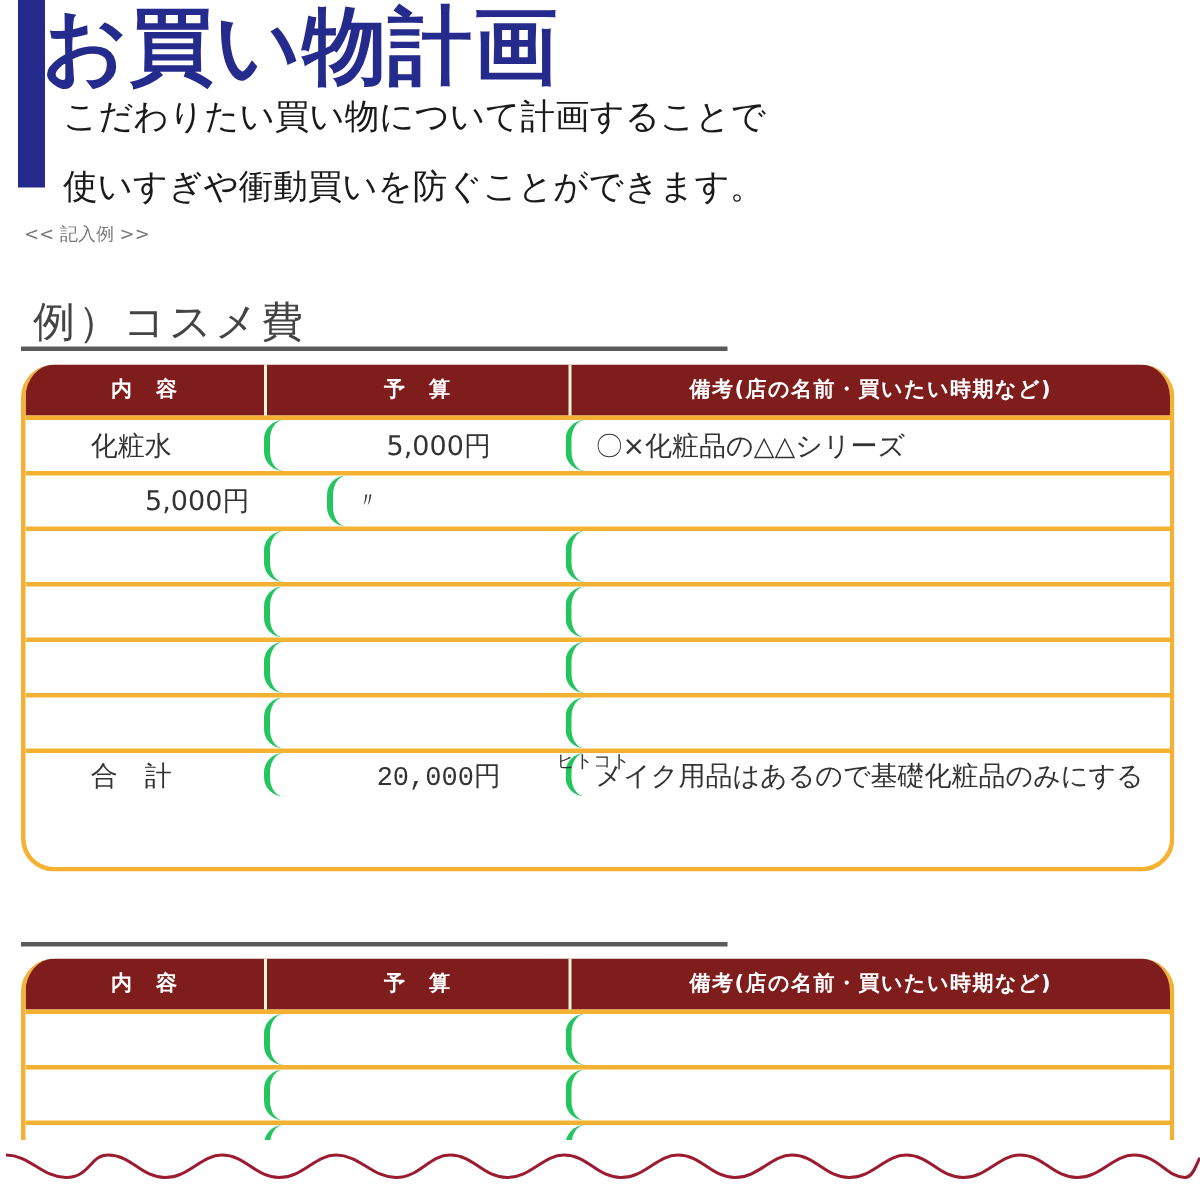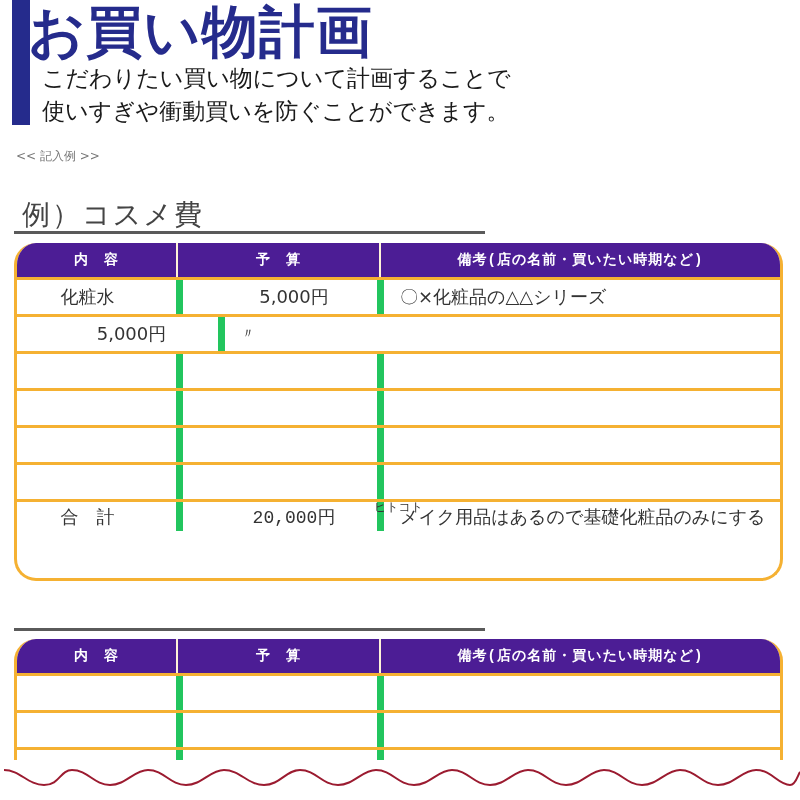--- a/index.html
+++ b/index.html
@@ -9,39 +9,39 @@
   }
   .accent-bar { position: absolute; left: 12px; top: 0; width: 18px; height: 125px; background: #252b8c; }
   .title {
     position: absolute; left: 28px; top: 2px; font-size: 56px; font-weight: bold; color: #252b8c;
     letter-spacing: 1px; line-height: 60px; white-space: nowrap;
   }
   .subtitle {
     position: absolute; left: 42px; font-size: 23px; color: #1a1a1a; line-height: 30px; white-space: nowrap;
   }
   .sub1 { top: 63px; }
-  .sub2 { top: 96px; }
+  .sub2 { top: 110px; }
   .example-label { position: absolute; left: 16px; top: 148px; font-size: 12px; color: #777; white-space: nowrap; }
   .category-title { position: absolute; left: 22px; top: 196px; font-size: 28px; color: #444; white-space: nowrap; letter-spacing: 2px; }
   .underline { position: absolute; left: 14px; width: 471px; height: 3px; background: #5a5a5a; }
   .ul1 { top: 231px; }
   .ul2 { top: 628px; }
 
   .tbl { position: absolute; left: 14px; width: 769px; border: 3px solid #f5b132; border-top: none; border-radius: 22px; box-sizing: border-box; overflow: hidden; background: #fff; }
   .tbl1 { top: 243px; height: 338px; }
   .tbl2 { top: 639px; height: 200px; border-radius: 22px 22px 0 0; }
-  .thead { display: flex; height: 34px; background: #4c1d95; }
+  .thead { display: flex; height: 34px; background: #7f1d1d; }
   .th { color: #fff; font-size: 14px; font-weight: bold; display: flex; align-items: center; justify-content: center; letter-spacing: 1px; white-space: nowrap; }
-  .th + .th { border-left: 2px solid #fff3d8; font-family: Liberation Mono, monospace; }
+  .th + .th { border-left: 2px solid #fff3d8; }
   .c1 { width: 159px; }
   .c2 { width: 201px; }
   .c3 { flex: 1; }
   .row { display: flex; height: 37px; border-top: 3px solid #f5b132; box-sizing: border-box; }
   .td { display: flex; align-items: center; font-size: 18px; color: #333; white-space: nowrap; box-sizing: border-box; }
-  .td + .td { border-left: 7px solid #22c55e; }
+  .td + .td { border-left: 4px solid #22c55e; border-radius: 13px; }
   .td.c1 { justify-content: center; padding-right: 18px; }
   .td.c2 { justify-content: center; padding-left: 28px; }
   .td.c3 { padding-left: 16px; }
   .total-row { height: 32px; font-family: Liberation Mono, monospace; }
   .hitokoto { font-size: 12px; position: absolute; margin-top: -18px; margin-left: -26px; color: #333; }
   .note-wrap { position: relative; padding-left: 24px; }
   .mark-small { padding-left: 110px; font-size: 14px; }
 
   .wave { position: absolute; left: 0; top: 760px; width: 800px; height: 40px; background: #fff; }
 </style>

